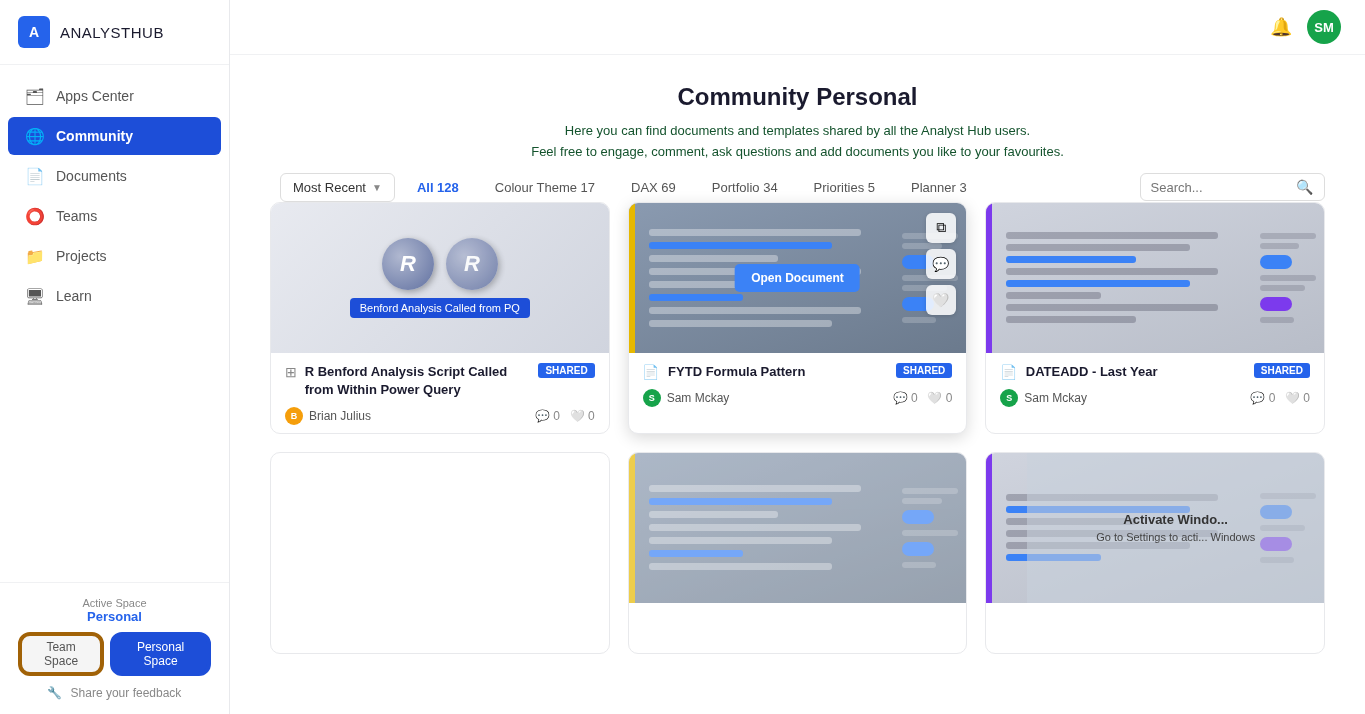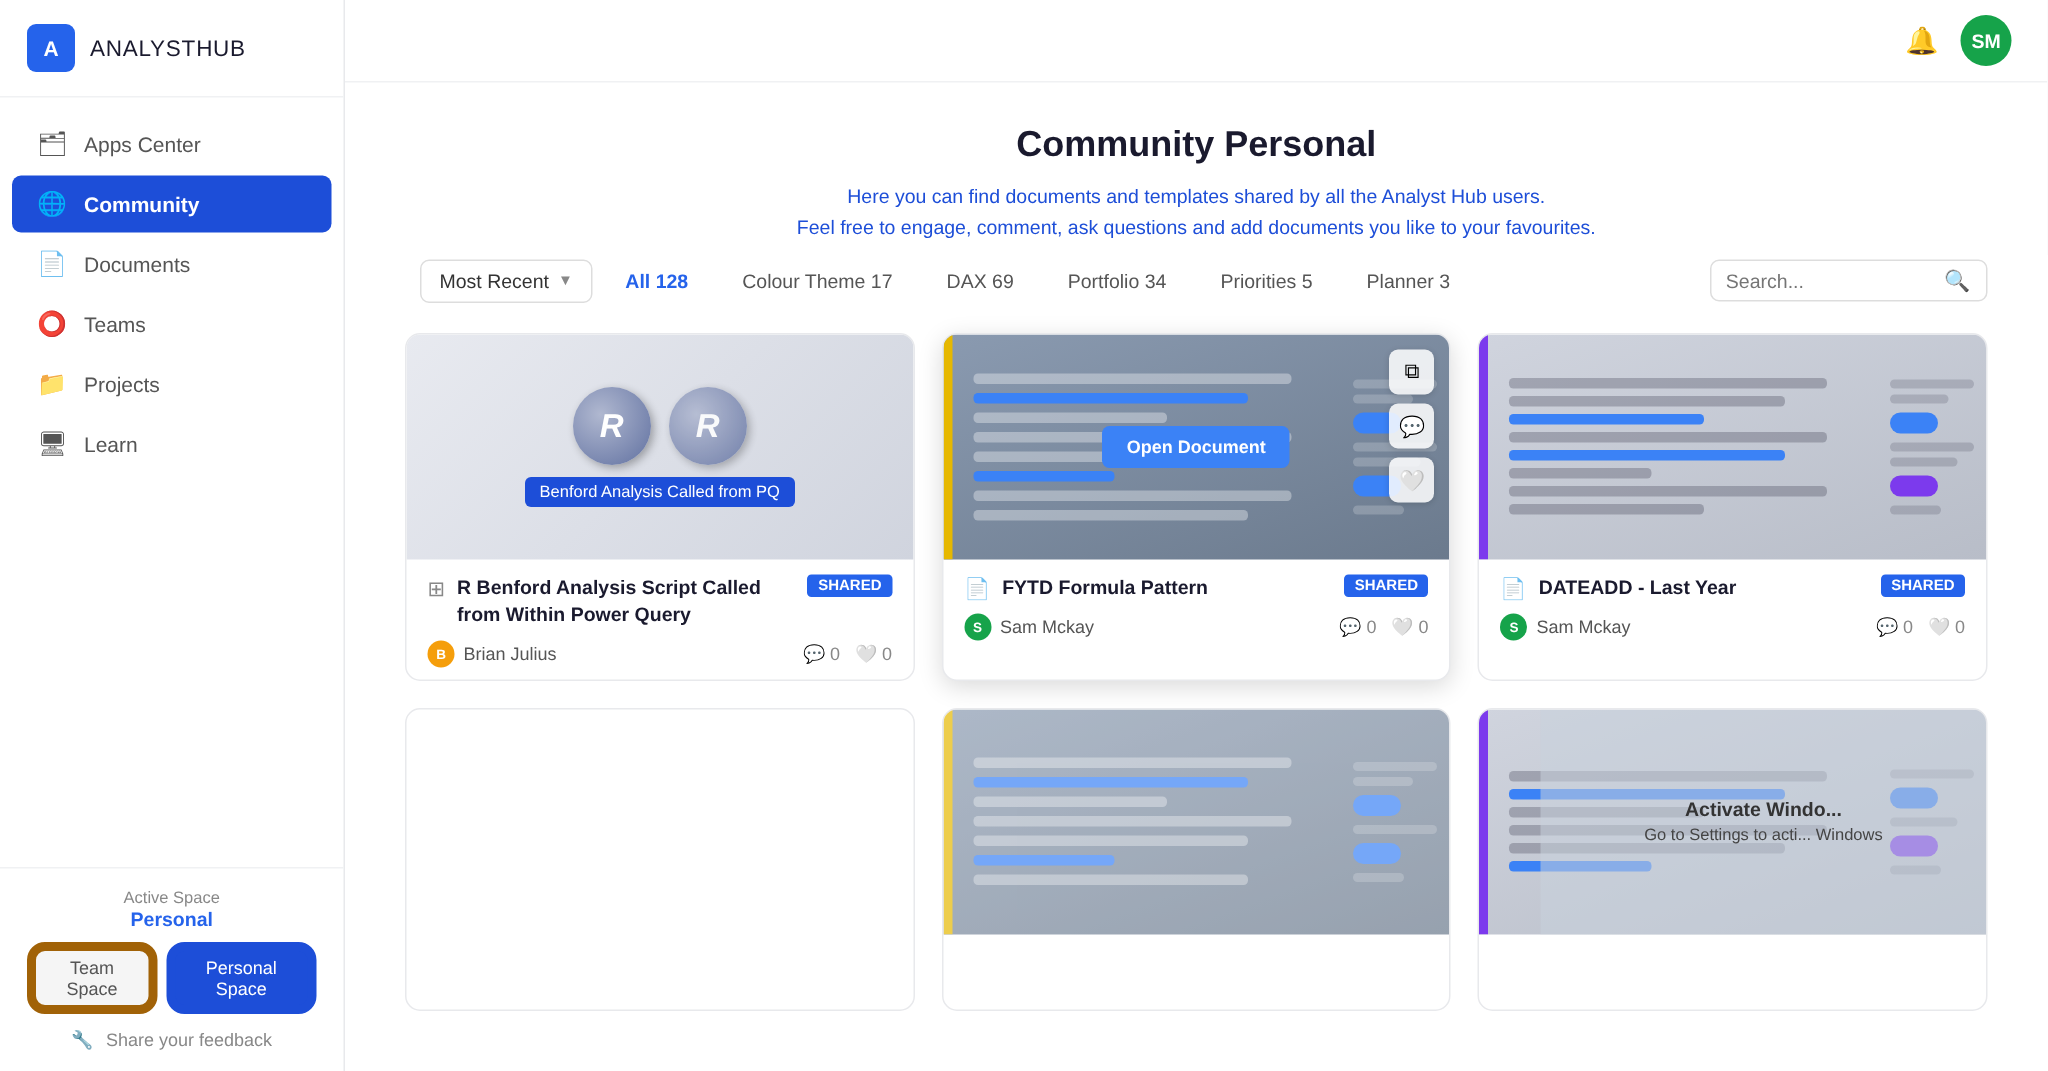--- a/index.html
+++ b/index.html
@@ -56,21 +56,21 @@
     .sidebar-footer {
       padding: 14px 18px;
       border-top: 1px solid #f0f1f3;
     }
     .active-space-label { font-size: 11px; color: #888; text-align: center; }
     .active-space-name { font-size: 13px; color: #2563eb; font-weight: 600; text-align: center; margin-bottom: 8px; }
     .space-toggle {
       display: flex; gap: 6px; justify-content: center; margin-bottom: 10px;
     }
     .space-btn {
-      padding: 4px 12px; border-radius: 12px; font-size: 12px; cursor: pointer; border: 6px solid #a16207; background: #f5f5f5; color: #555;
+      padding: 4px 12px; border-radius: 12px; font-size: 12px; cursor: pointer; border: 4px solid #a16207; background: #f5f5f5; color: #555;
     }
     .space-btn.active { background: #1d4ed8; color: #fff; border-color: #1d4ed8; }
     .feedback-link {
       display: flex; align-items: center; gap: 8px; font-size: 12px; color: #888; cursor: pointer; justify-content: center;
     }
 
     
     .main-content {
       flex: 1;
       overflow-y: auto;
@@ -94,29 +94,29 @@
       font-size: 13px; font-weight: 700; cursor: pointer;
     }
 
     
     .page-body { padding: 28px 40px 28px; }
 
     .page-title {
       text-align: center; font-size: 24px; font-weight: 700; color: #1a1a2e; margin-bottom: 10px;
     }
     .page-desc {
-      text-align: center; font-size: 13px; color: #1d4ed8; line-height: 1.6; margin-bottom: 10px;
+      text-align: center; font-size: 13px; color: #14532d; line-height: 1.6; margin-bottom: 10px;
     }
     .page-note {
       text-align: center; font-size: 13px; color: #333; line-height: 1.7; margin-bottom: 22px;
     }
 
     
     .filter-bar {
-      display: flex; align-items: center; gap: 8px; margin-bottom: 20px; flex-wrap: wrap; padding-left: 10px;
+      display: flex; align-items: center; gap: 8px; flex-wrap: wrap; padding-left: 10px;
     }
     .filter-dropdown {
       display: flex; align-items: center; gap: 6px;
       padding: 6px 12px; border: 1px solid #ddd; border-radius: 6px;
       font-size: 13px; cursor: pointer; background: #fff; color: #333;
     }
     .filter-dropdown .chevron { font-size: 10px; color: #888; }
     .filter-tab {
       padding: 6px 14px; border-radius: 6px; font-size: 13px; cursor: pointer;
       color: #555; border: none; background: none;

